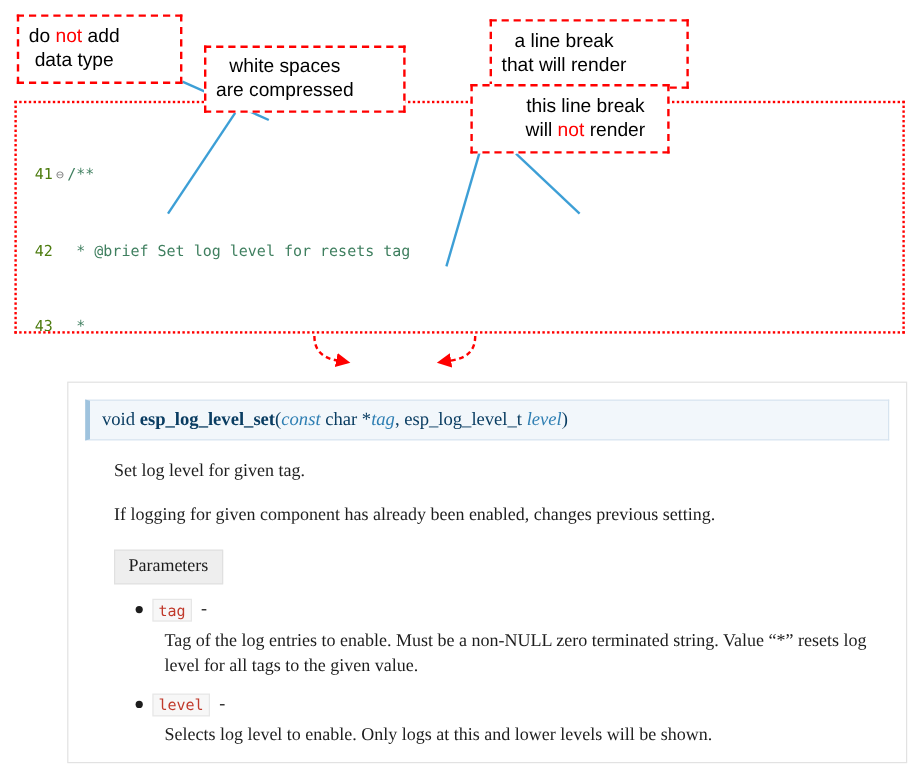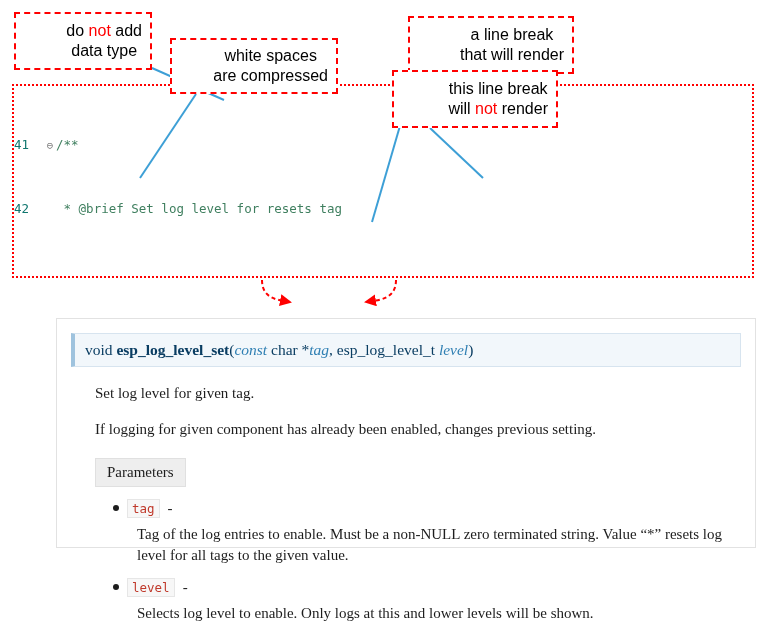--- a/index.html
+++ b/index.html
@@ -25,21 +25,21 @@
   .callout {
     position: absolute;
     border: 2px dashed #ff0000;
     background: #ffffff;
     color: #000000;
     font-size: 16px;
     line-height: 1.25;
     text-align: center;
     display: flex;
     align-items: center;
-    justify-content: flex-end;
+    justify-content: flex-start;
     padding: 4px 8px;
     box-sizing: border-box;
     z-index: 6;
   }
   .callout .hl {
     color: #ff0000;
   }
   #callout-datatype { left: 14px;  top: 12px;  width: 138px; height: 58px; }
   #callout-spaces   { left: 170px; top: 38px;  width: 168px; height: 56px; }
   #callout-break-ok { left: 408px; top: 16px;   width: 166px; height: 58px; }
@@ -79,42 +79,42 @@
     overflow: hidden;
   }
   .code-line {
     display: block;
     height: 15.8px;
     white-space: pre;
   }
   .ln {
     display: inline-block;
     width: 30px;
-    text-align: left;
-    color: #0f766e;
+    text-align: right;
+    color: #4d7c0f;
     font-family: "DejaVu Sans Mono", monospace;
     font-size: 12.5px;
     user-select: none;
   }
   .fold {
     display: inline-block;
     width: 12px;
     text-align: center;
     color: #808080;
     font-size: 11px;
   }
   .cmt { color: #3f7f5f; }
 
   
   #doc-panel {
     position: absolute;
     left: 56px;
     top: 318px;
     width: 700px;
-    height: 230px;
+    height: 318px;
     background: #ffffff;
     border: 1px solid #e2e2e2;
     box-sizing: border-box;
     z-index: 2;
   }
   #doc-signature {
     margin: 14px 14px 0 14px;
     background: #f2f7fb;
     border: 1px solid #d7e4ef;
     border-left: 4px solid #9fc3de;
@@ -220,20 +220,21 @@
     <span><span>this line break</span><br><span>will </span><span class="hl">not</span><span> render</span></span>
   </div>
 
   <div id="code-panel">
     <div class="code-area">
 
       <span class="code-line"><span class="ln">41</span><span class="fold">⊖</span><span class="cmt">/**</span></span>
 
       <span class="code-line"><span class="ln">42</span><span class="fold"></span><span class="cmt"> * @brief Set log level for resets tag</span></span>
 
+      <span class="code-line"><span class="ln">43</span><span class="fold"></span><span class="cmt"> *</span></span>
 
       
 
       
 
       
 
       
 
       

